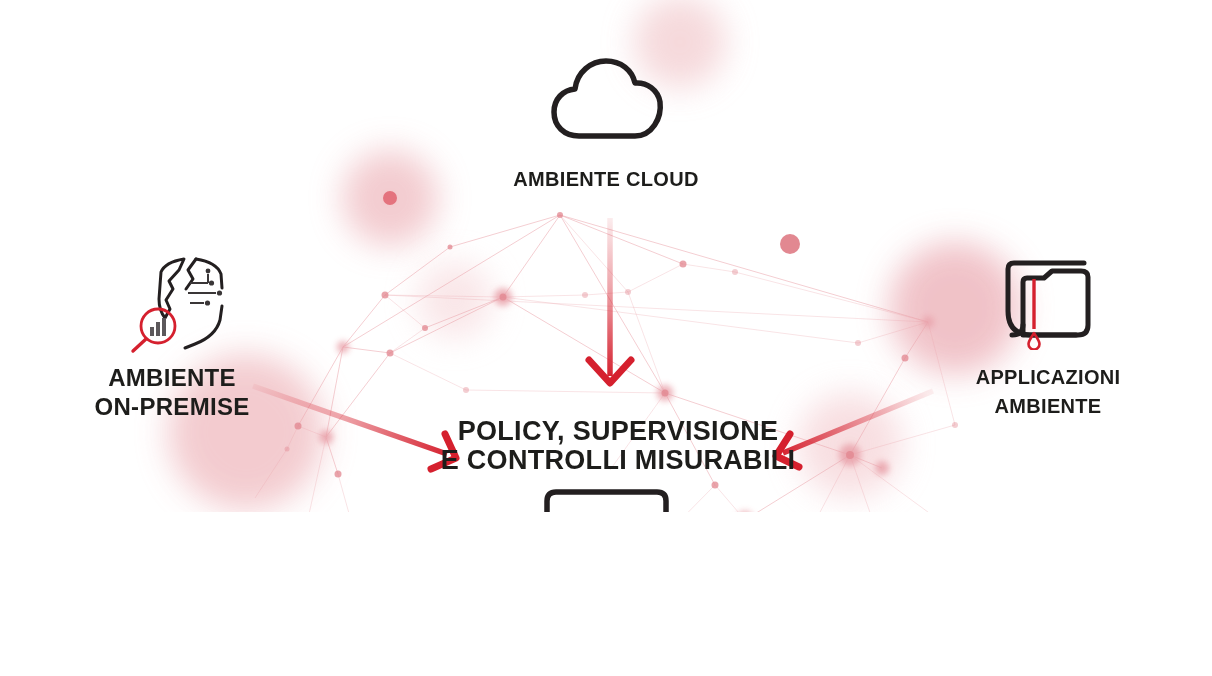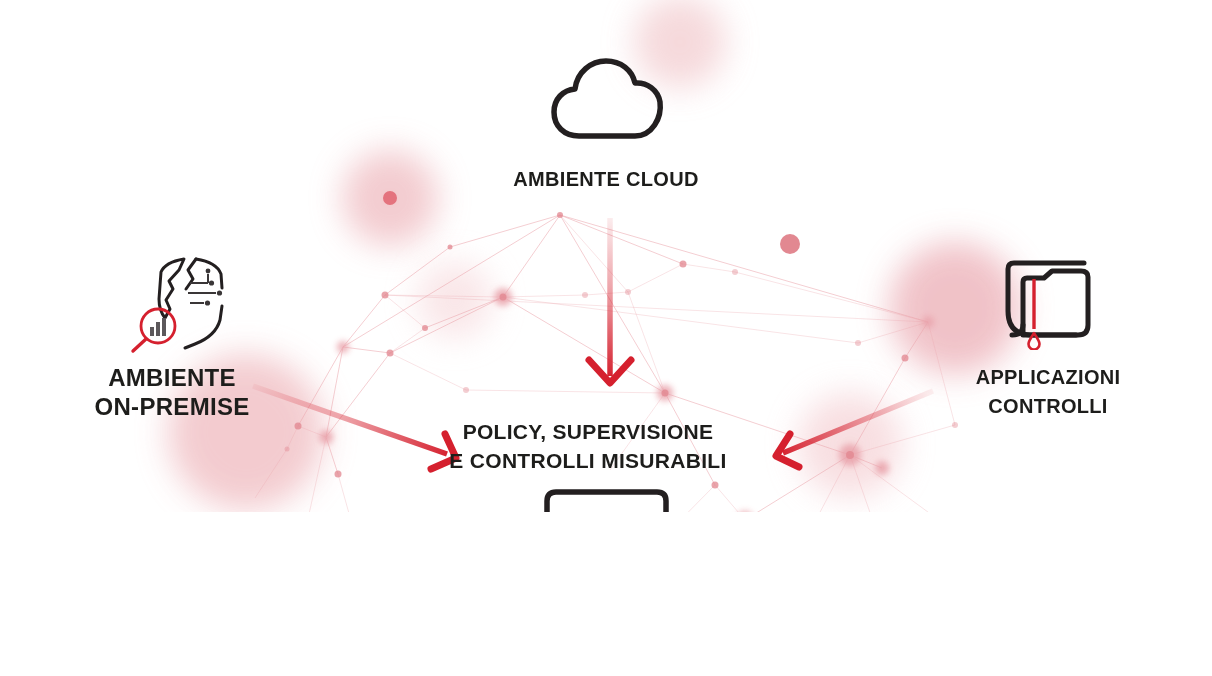--- a/index.html
+++ b/index.html
@@ -20,21 +20,21 @@
     transform:translateX(-50%);
     color:var(--text,#1d1d1b);
     font-weight:700;
     text-align:center;
     white-space:pre-line;
     letter-spacing:.3px;
   }
   .label-cloud{left:606px;top:166px;font-size:20px;line-height:26px;}
   .label-onprem{left:172px;top:363px;font-size:24px;line-height:29px;}
   .label-hosted{left:1048px;top:363px;font-size:20px;line-height:29px;}
-  .label-center{left:588px;top:417px;font-size:21px;line-height:29px;}
+  .label-center{left:618px;top:417px;font-size:27px;line-height:29px;}
   
   .ink-stroke{stroke:var(--ink,#231f20);fill:none;}
   .accent-stroke{stroke:var(--accent,#d5202e);fill:none;}
   .stop-accent{stop-color:var(--accent,#d5202e);}
   .me{stroke:var(--mesh-line,#eba6ad);stroke-width:1;}
   .me-m{opacity:.55;}
   .me-f{opacity:.3;}
   .mn{fill:var(--mesh-node,#e2858f);opacity:.75;}
   .mn-f{fill:var(--mesh-node,#e2858f);opacity:.4;}
   .mg{fill:#e9a2aa;opacity:.85;}
@@ -232,17 +232,17 @@
     <g>
       <path d="M 172 60 L 196 69 L 196 91 Q 196 110 172 122 Q 148 110 148 91 L 148 69 Z" fill="#ffffff" class="accent-stroke" stroke-width="5" stroke-linejoin="round"></path>
       <polyline points="160,92 169,102 185,81" class="accent-stroke" stroke-width="5.5" stroke-linecap="round" stroke-linejoin="round"></polyline>
     </g>
   </svg>
 
   <div class="label label-cloud">AMBIENTE CLOUD</div>
   <div class="label label-onprem">AMBIENTE
 ON-PREMISE</div>
   <div class="label label-hosted">APPLICAZIONI
-CONTROLLI</div>
+AMBIENTE</div>
   <div class="label label-center">POLICY, SUPERVISIONE
 E CONTROLLI MISURABILI</div>
 
 </div>
 
 </body></html>

